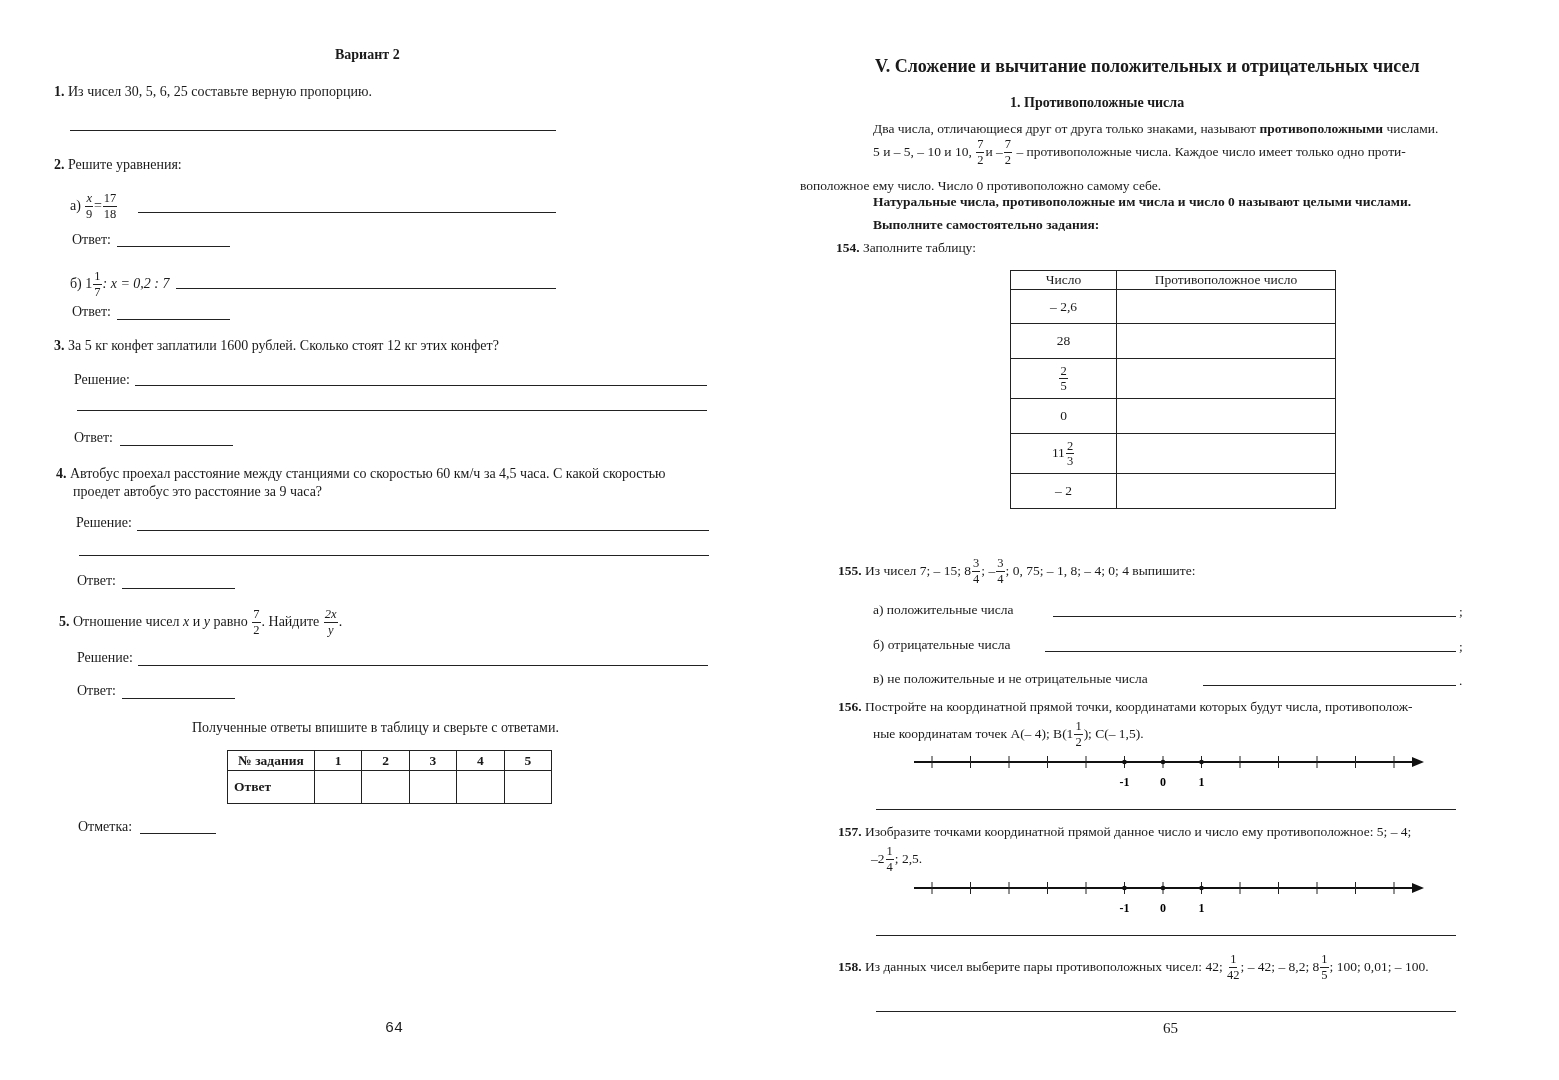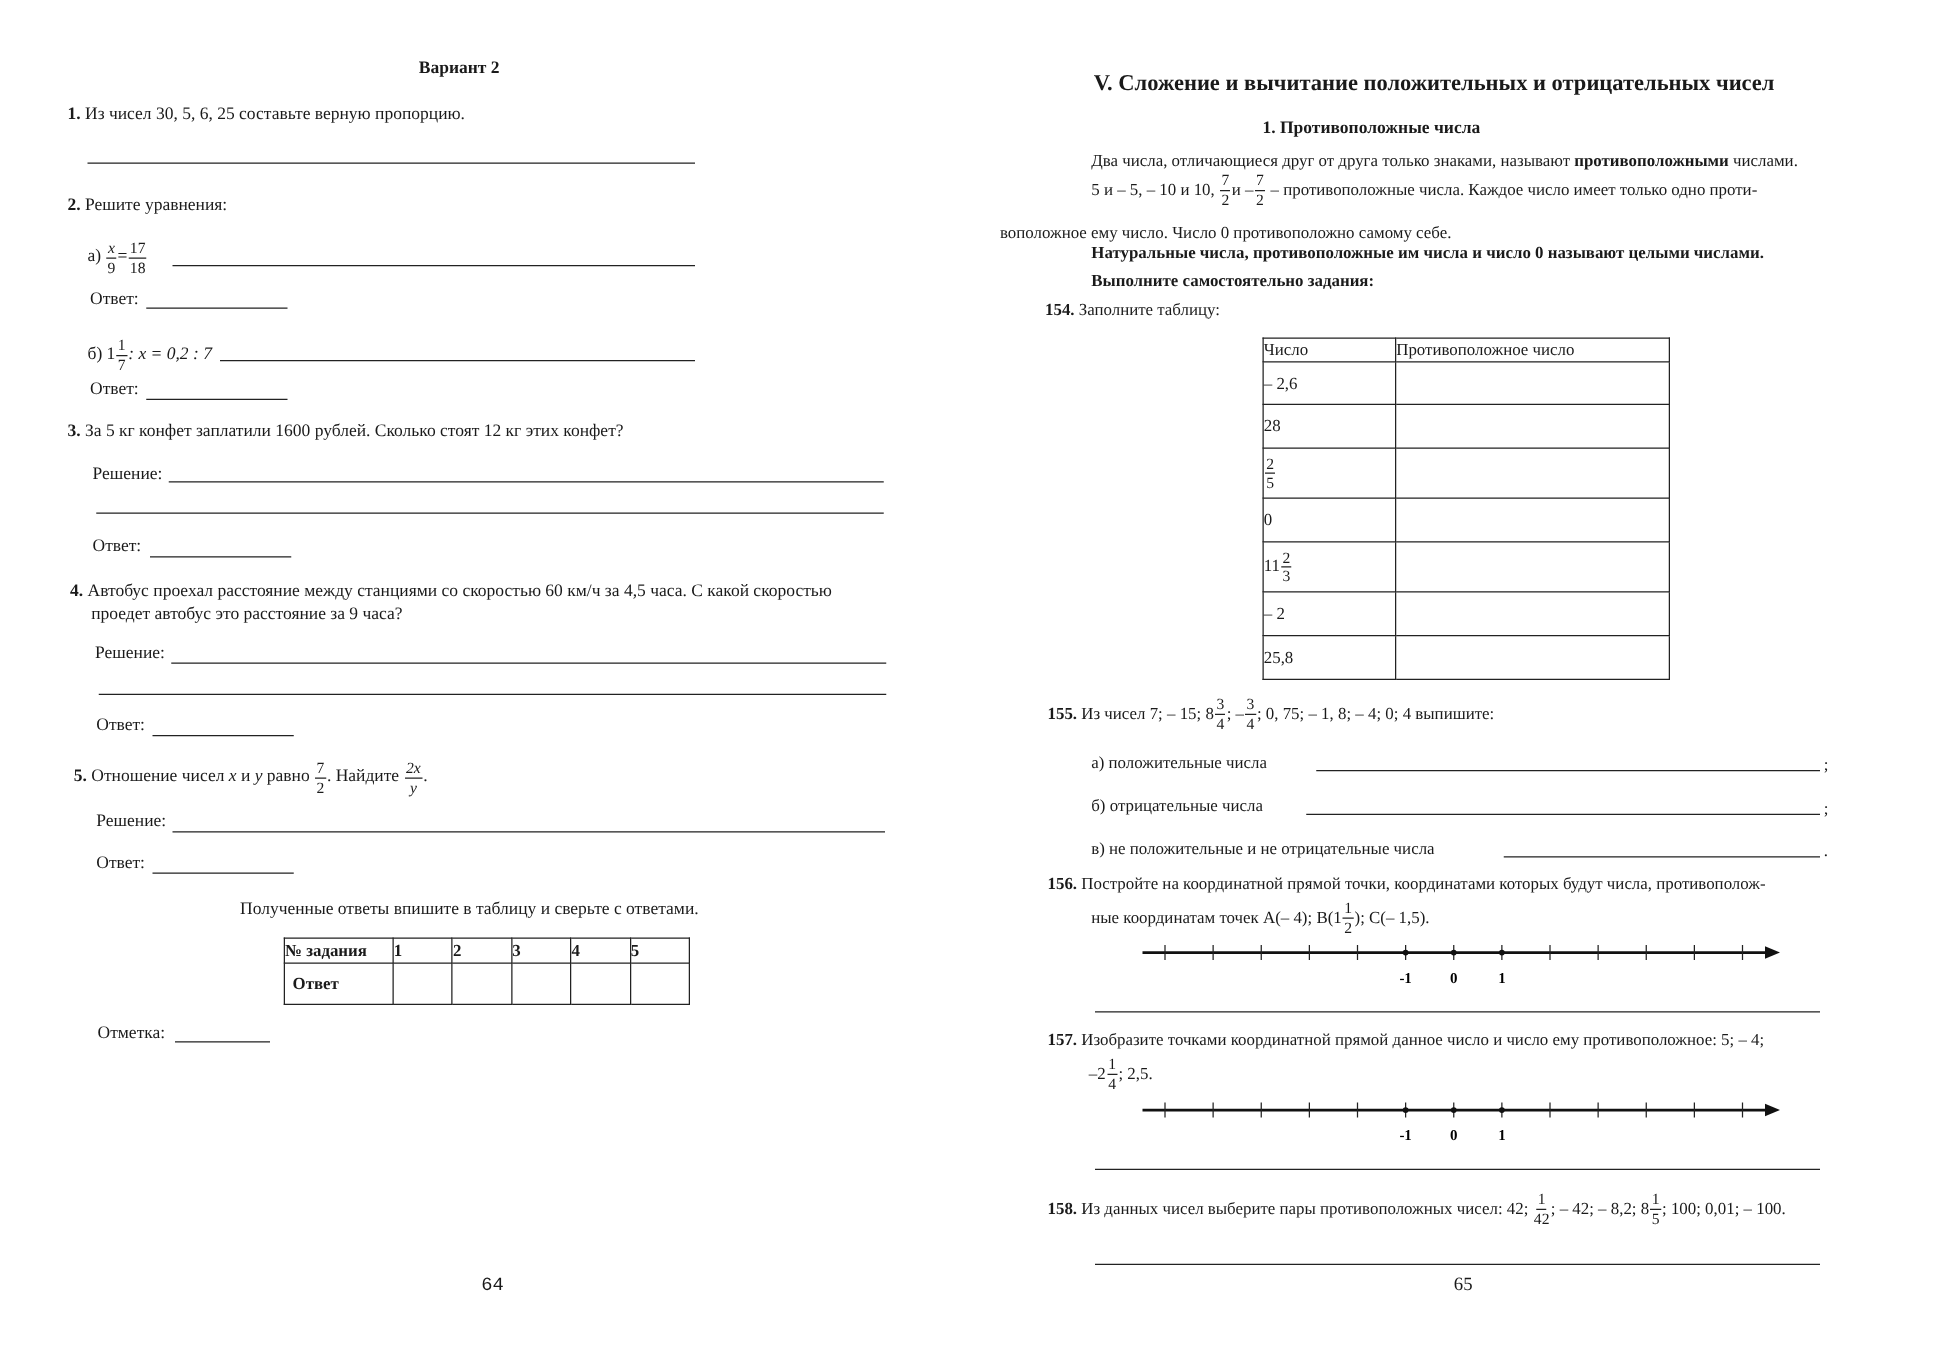--- a/index.html
+++ b/index.html
@@ -9,21 +9,21 @@
   .b { font-weight: bold; }
   .t14 { font-size: 14px; }
   .t13 { font-size: 13.5px; }
   .t15 { font-size: 15px; }
   .line { position: absolute; height: 0; border-top: 1.4px solid #222; }
   .frac { display: inline-flex; flex-direction: column; align-items: center; vertical-align: middle; line-height: 1; margin: 0 1px; font-size: 12.5px; }
   .frac .num { padding: 0 1px 1px; border-bottom: 1px solid #222; }
   .frac .den { padding-top: 1px; }
   .it { font-style: italic; }
   table.grid { border-collapse: collapse; position: absolute; }
-  table.grid td { border: 1.3px solid #222; font-size: 13.5px; }
+  table.grid td { border: 1.3px solid #222; font-size: 13.5px; text-align: center; }
   .numline { position: absolute; }
 </style>
 </head>
 <body>
 
 <div>
   <div class="abs b t14" style="left:335px;top:47px;">Вариант 2</div>
 
   <div class="abs t14" style="left:54px;top:84px;">
     <span class="b">1.</span>
@@ -194,24 +194,20 @@
     </tr>
     <tr style="height:40px;">
       <td><span>11</span><span class="frac">
               <span class="num">2</span>
               <span class="den">3</span>
             </span></td>
       <td></td>
     </tr>
     <tr style="height:35px;">
       <td>– 2</td>
-      <td></td>
-    </tr>
-    <tr style="height:35px;">
-      <td>25,8</td>
       <td></td>
     </tr>
   </tbody>
     </table>
 
   <div class="abs t13" style="left:838px;top:557px;display:flex;align-items:center;">
     <span class="b">155.</span>&nbsp;
     <span>Из чисел 7; – 15; 8</span>
     <span class="frac">
         <span class="num">3</span>

